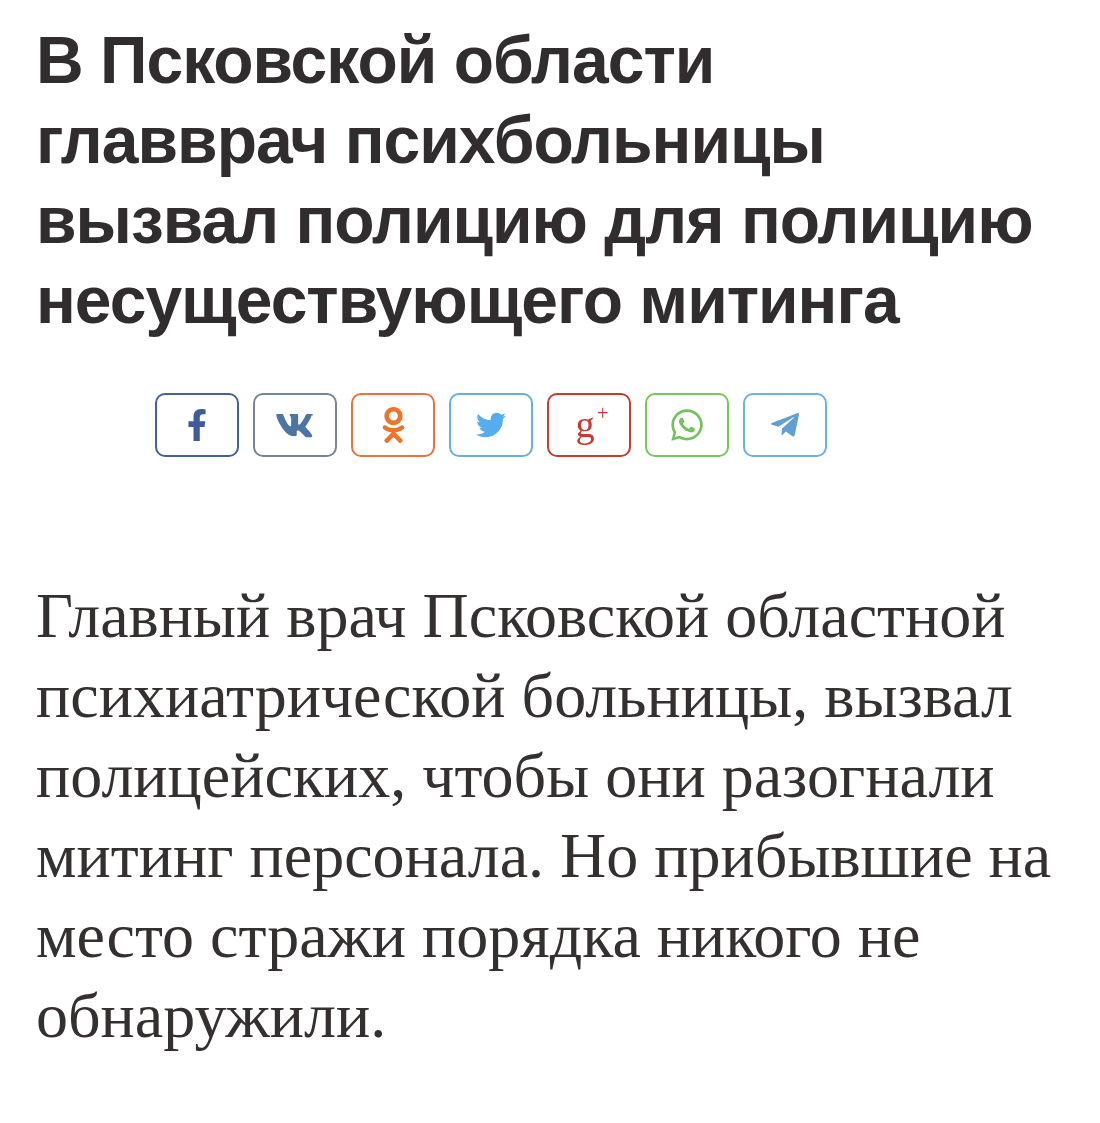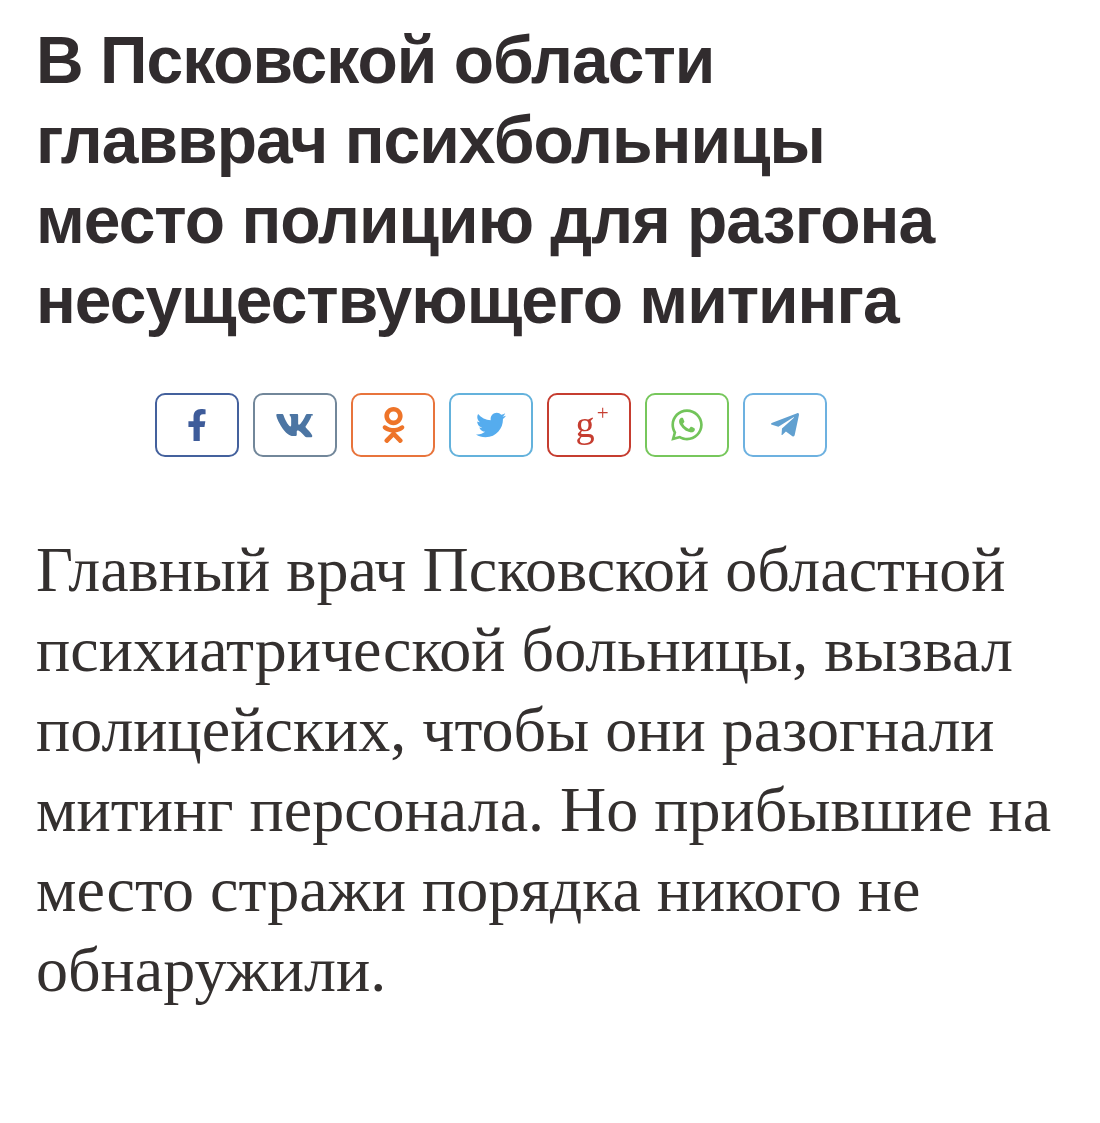--- a/index.html
+++ b/index.html
@@ -40,36 +40,36 @@
     border: 2px solid;           
     border-radius: 10px;
     display: flex;
     align-items: center;
     justify-content: center;
     cursor: pointer;
     text-decoration: none;
   }
   .share-btn svg { display: block; }
   .body-text {
-    margin: 73px 0 0 0;
+    margin: 119px 0 0 0;
     font-family: "Liberation Serif", serif;
     font-weight: normal;
     font-size: 64px;
     line-height: 80px;
     white-space: pre-line;
   }
 </style>
 </head>
 <body>
 
 <div class="page">
 
   <h1 class="headline" style="color: rgb(49, 44, 46);">В Псковской области
 главврач психбольницы
-место полицию для разгона
+вызвал полицию для полицию
 несуществующего митинга</h1>
 
   <div class="share-row">
 
     <a class="share-btn" style="color: rgb(62, 92, 154); border-color: rgb(68, 97, 157);">
       <svg width="20" height="34" viewBox="0 0 320 512">
         <path fill="currentColor" d="M279.14 288l14.22-92.66h-88.91v-60.13c0-25.35 12.42-50.06 52.24-50.06h40.42V6.26S260.43 0 225.36 0c-73.22 0-121.08 44.38-121.08 124.72v70.62H22.89V288h81.39v224h100.17V288z"></path>
       </svg>
     </a>
 

